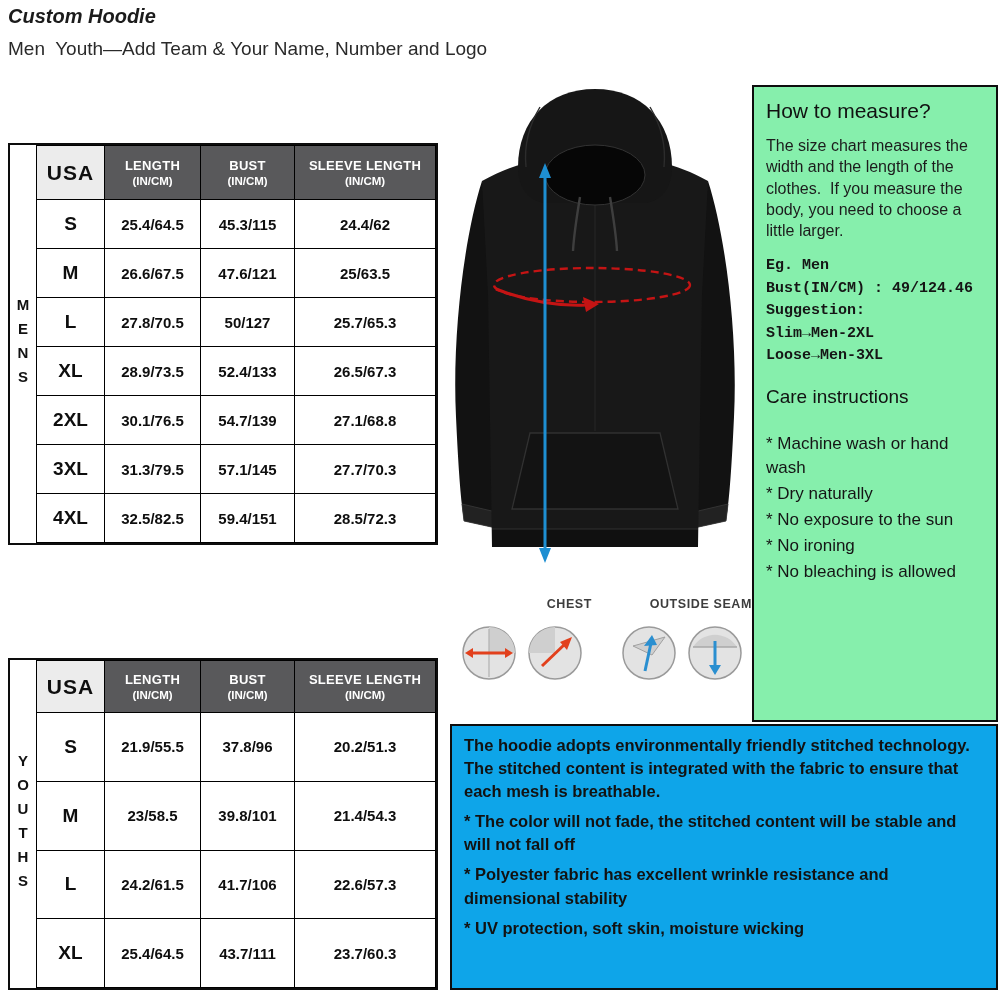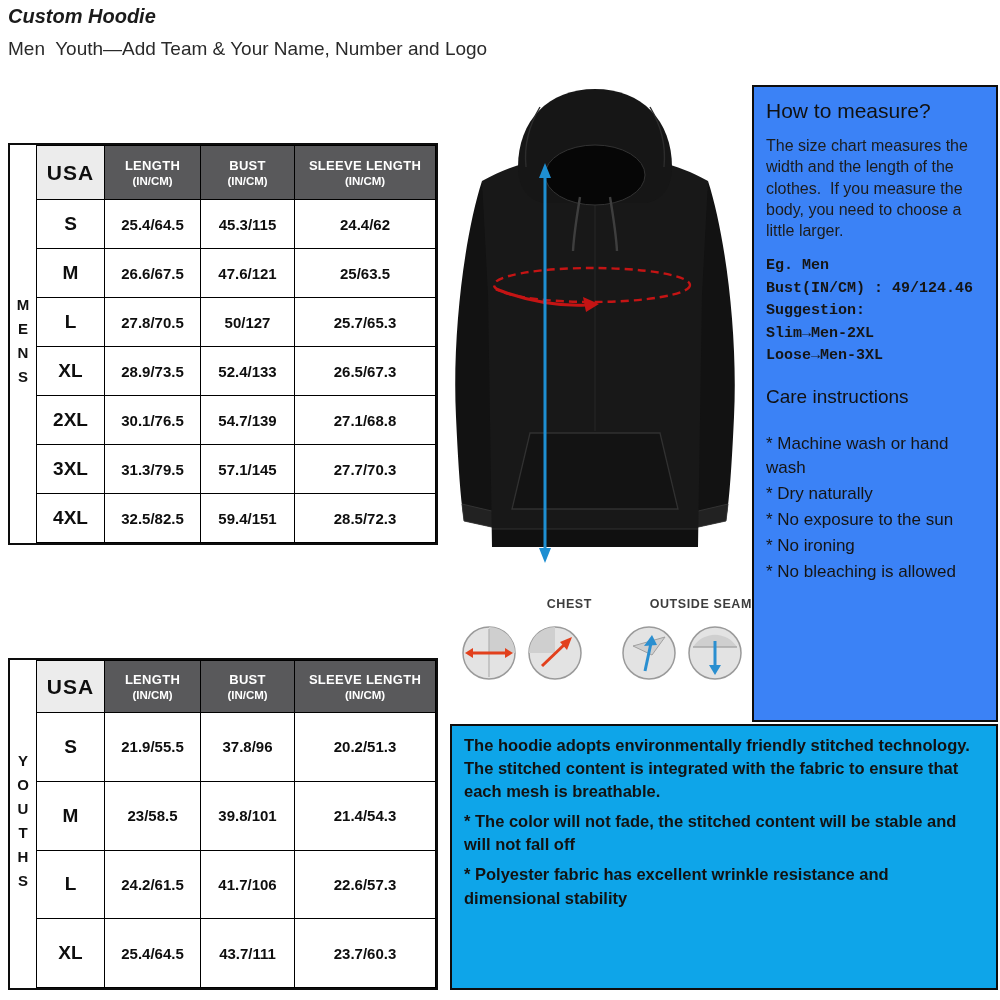--- a/index.html
+++ b/index.html
@@ -41,21 +41,21 @@
   .diagram-group { top:597px; width:140px; text-align:right; }
   .chest-group { left:452px; }
   .seam-group  { left:612px; }
   .diagram-label { font-size:12.5px; font-weight:bold; letter-spacing:0.6px; color:#3d3d3d; }
   .icon-row { display:flex; justify-content:center; gap:10px; margin-top:14px; }
   .fabric-icon { width:56px; height:56px; }
 
   
   .measure-panel {
     left:752px; top:85px; width:246px; height:637px;
-    border:2px solid #0d0d0d; padding:12px 10px 0 12px; background:#3b82f6;
+    border:2px solid #0d0d0d; padding:12px 10px 0 12px; background:#86efac;
   }
   .measure-title { font-size:21px; font-weight:normal; color:#111; margin-bottom:12px; }
   .measure-desc { font-size:16px; line-height:1.33; color:#1c1c1c; white-space:pre-wrap; }
   .measure-example { margin-top:14px; font-size:15px; font-weight:bold; line-height:1.5; color:#151515;font-family:Liberation Mono, monospace; }
   .care-title { margin-top:18px; font-size:19px; color:#111; }
   .care-list { margin-top:24px; font-size:17px; line-height:1.42; color:#151515; }
   .care-list div { margin-bottom:2px; }
 
   
   .features-panel {
@@ -296,13 +296,14 @@
     <div>* No exposure to the sun</div>
     <div>* No ironing</div>
     <div>* No bleaching is allowed</div>
   </div>
 </div>
 
 <div class="abs features-panel">
   <p>The hoodie adopts environmentally friendly stitched technology. The stitched content is integrated with the fabric to ensure that each mesh is breathable.</p>
   <p>* The color will not fade, the stitched content will be stable and will not fall off</p>
   <p>* Polyester fabric has excellent wrinkle resistance and dimensional stability</p>
+  <p>* UV protection, soft skin, moisture wicking</p>
 </div>
 
 </body></html>

